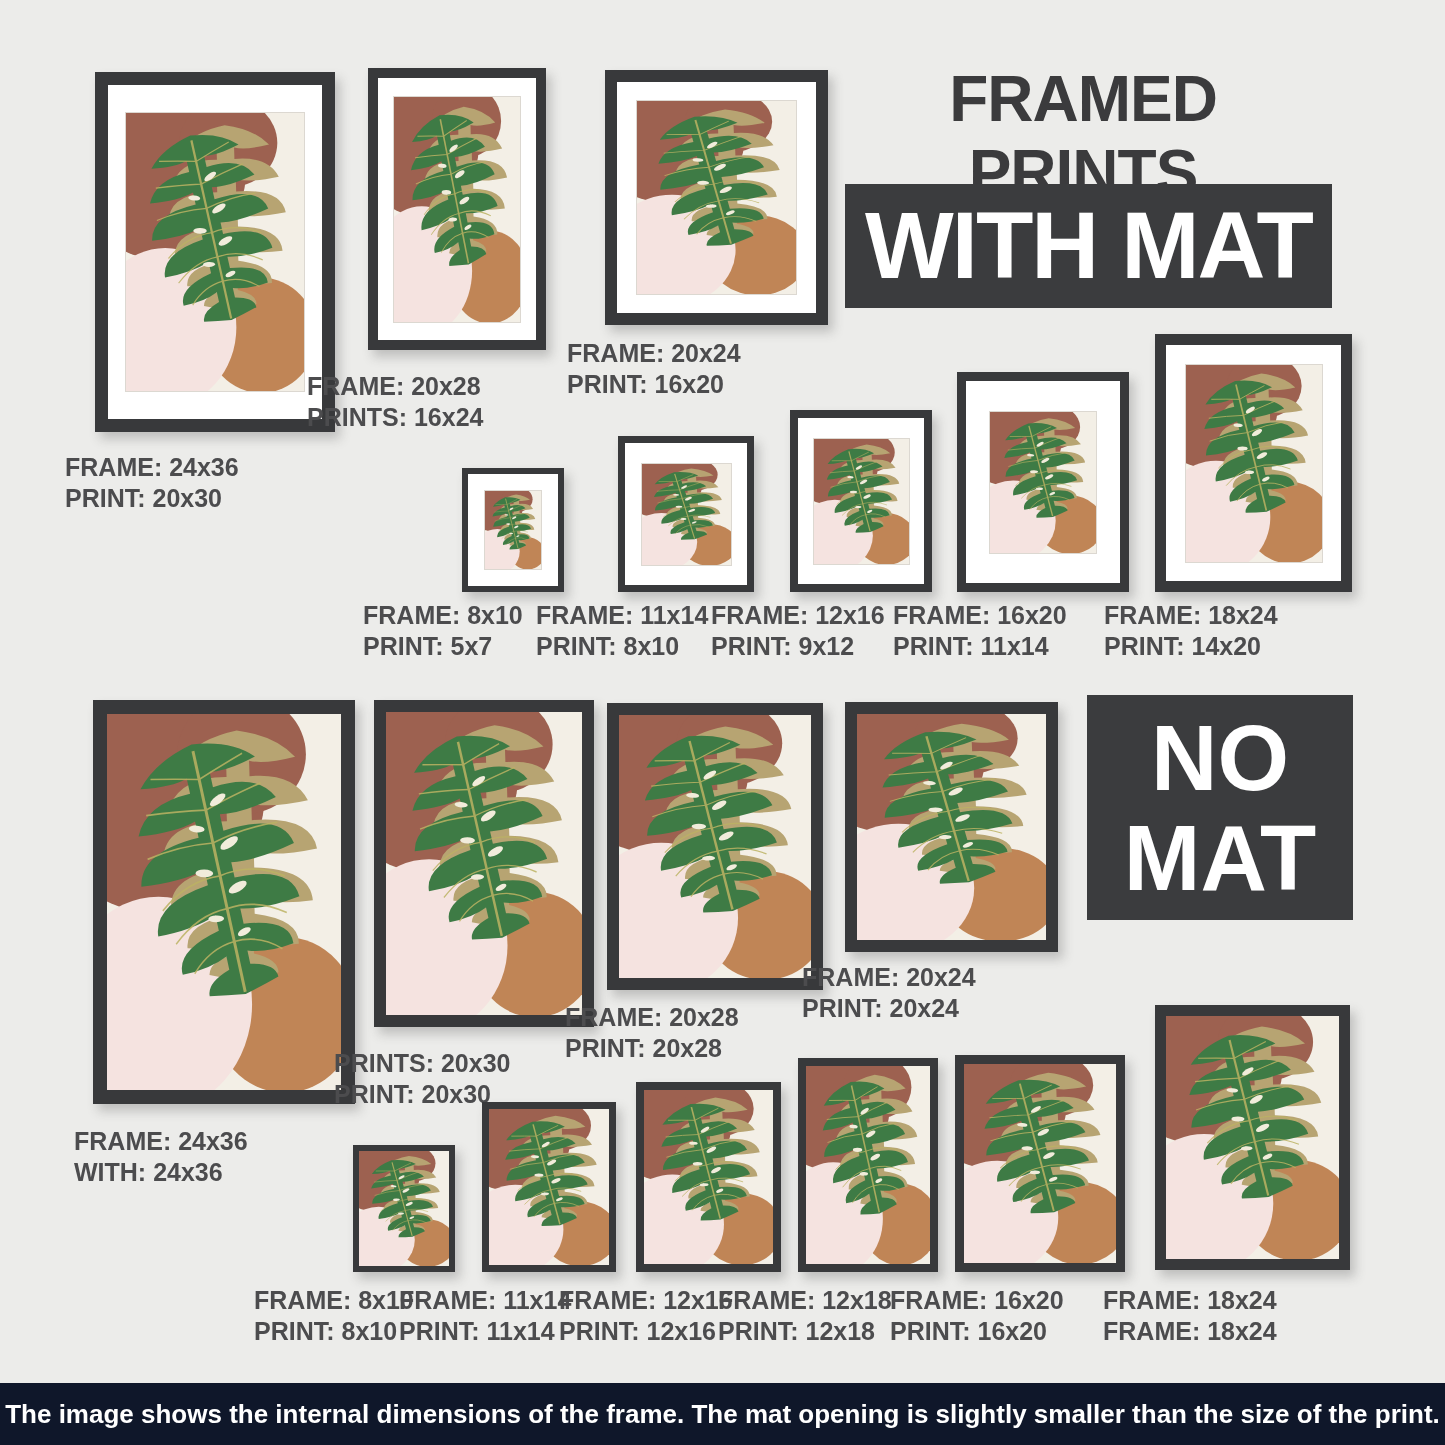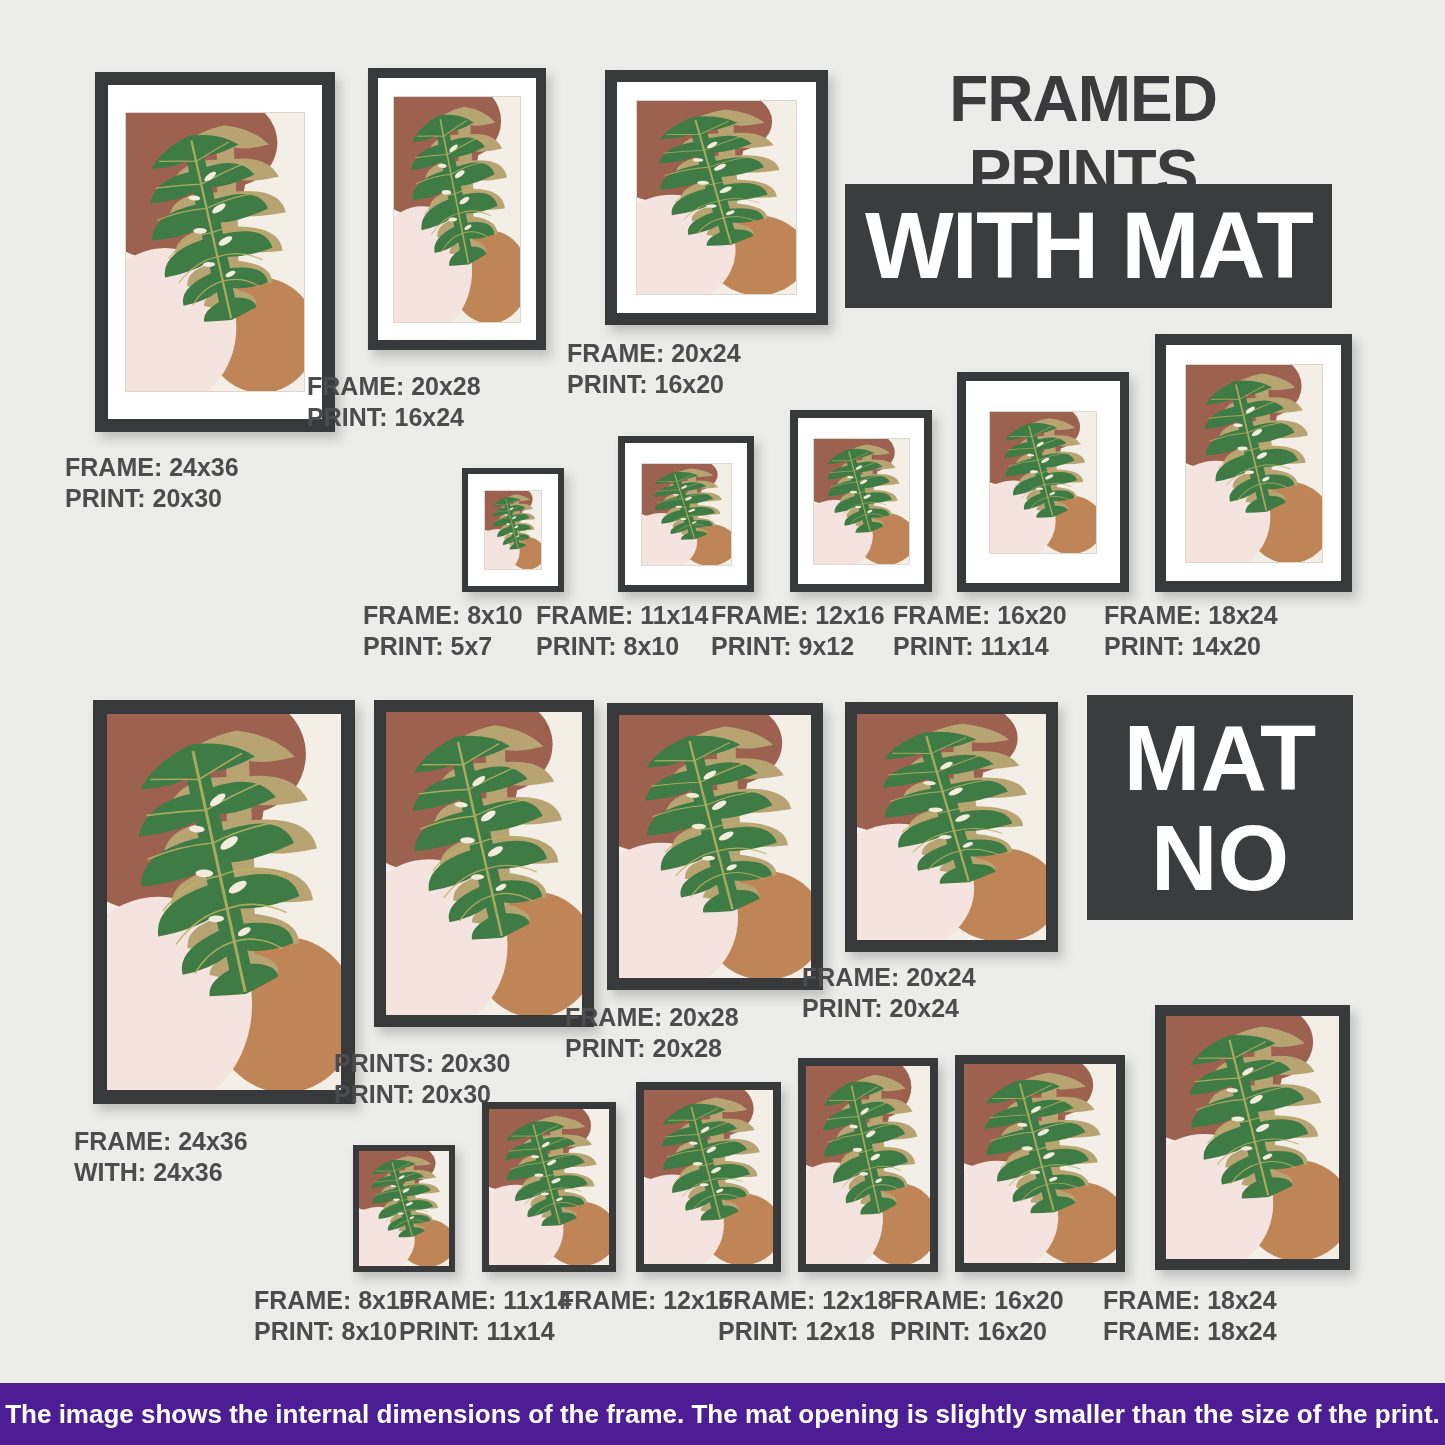--- a/index.html
+++ b/index.html
@@ -15,21 +15,21 @@
     position:absolute;left:845px;top:184px;width:487px;height:124px;
     background:#3b3c3e;color:#ffffff;display:flex;align-items:center;justify-content:center;
     font-size:94px;font-weight:bold;letter-spacing:-2px;
   }
   .nomat-banner{
     position:absolute;left:1087px;top:695px;width:266px;height:225px;
     background:#3b3c3e;color:#ffffff;display:flex;flex-direction:column;
     align-items:center;justify-content:center;font-size:92px;font-weight:bold;line-height:100px;
   }
   .footer-bar{
-    position:absolute;left:0;top:1383px;width:1445px;height:62px;background:#4c1d95;
+    position:absolute;left:0;top:1383px;width:1445px;height:62px;background:#0f172a;
     display:flex;align-items:center;justify-content:center;
   }
   .footer-bar .note{color:#ffffff;font-size:26px;font-weight:bold;}
   .frame{
     position:absolute;box-sizing:border-box;border-style:solid;border-color:#38393b;
     background:#ffffff;box-shadow:5px 7px 10px rgba(60,60,60,0.25);
   }
   .mat{position:absolute;left:0;top:0;right:0;bottom:0;background:#ffffff;}
   .opening{
     position:absolute;box-shadow:0 0 0 1px #dcd8d1, inset 2px 3px 5px rgba(0,0,0,0.18);
@@ -77,22 +77,22 @@
 
 <div class="canvas">
 
   <div class="hdr-title">FRAMED PRINTS</div>
 
   <div class="hdr-banner">
     <span>WITH MAT</span>
   </div>
 
   <div class="nomat-banner">
+    <span>NO</span>
     <span>MAT</span>
-    <span>NO</span>
   </div>
 
   <div class="footer-bar">
     <span class="note">The image shows the internal dimensions of the frame. The mat opening is slightly smaller than the size of the print.</span>
   </div>
 
 <div class="frame" style="left: 95px; top: 72px; width: 240px; height: 360px; border-width: 13px;">
       <div class="mat">
         <div class="opening" style="left:18px;top:28px;width:178px;height:278px;">
           <svg class="art" viewBox="0 0 200 280" preserveAspectRatio="none">
@@ -109,21 +109,21 @@
       <div class="mat">
         <div class="opening" style="left:16px;top:19px;width:126px;height:225px;">
           <svg class="art" viewBox="0 0 200 280" preserveAspectRatio="none">
             <use href="#artwork"></use>
           </svg>
         </div>
       </div>
     </div>
     <div class="size-label" style="left: 307px; top: 371px;">
       <div>FRAME: 20x28</div>
-      <div>PRINT: 16x24</div>
+      <div>PRINTS: 16x24</div>
     </div>
     <div class="frame" style="left: 605px; top: 70px; width: 223px; height: 255px; border-width: 12px;">
       <div class="mat">
         <div class="opening" style="left:20px;top:19px;width:159px;height:193px;">
           <svg class="art" viewBox="0 0 200 280" preserveAspectRatio="none">
             <use href="#artwork"></use>
           </svg>
         </div>
       </div>
     </div>
@@ -250,20 +250,21 @@
       <div>FRAME: 11x14</div>
       <div>PRINT: 11x14</div>
     </div>
     <div class="frame" style="left: 636px; top: 1082px; width: 145px; height: 190px; border-width: 8px;">
       <svg class="art" viewBox="0 0 200 280" preserveAspectRatio="none">
         <use href="#artwork"></use>
       </svg>
     </div>
     <div class="size-label" style="left: 559px; top: 1285px;">
       <div>FRAME: 12x16</div>
+      <div>PRINT: 12x16</div>
     </div>
     <div class="frame" style="left: 798px; top: 1058px; width: 140px; height: 214px; border-width: 8px;">
       <svg class="art" viewBox="0 0 200 280" preserveAspectRatio="none">
         <use href="#artwork"></use>
       </svg>
     </div>
     <div class="size-label" style="left: 718px; top: 1285px;">
       <div>FRAME: 12x18</div>
       <div>PRINT: 12x18</div>
     </div>

